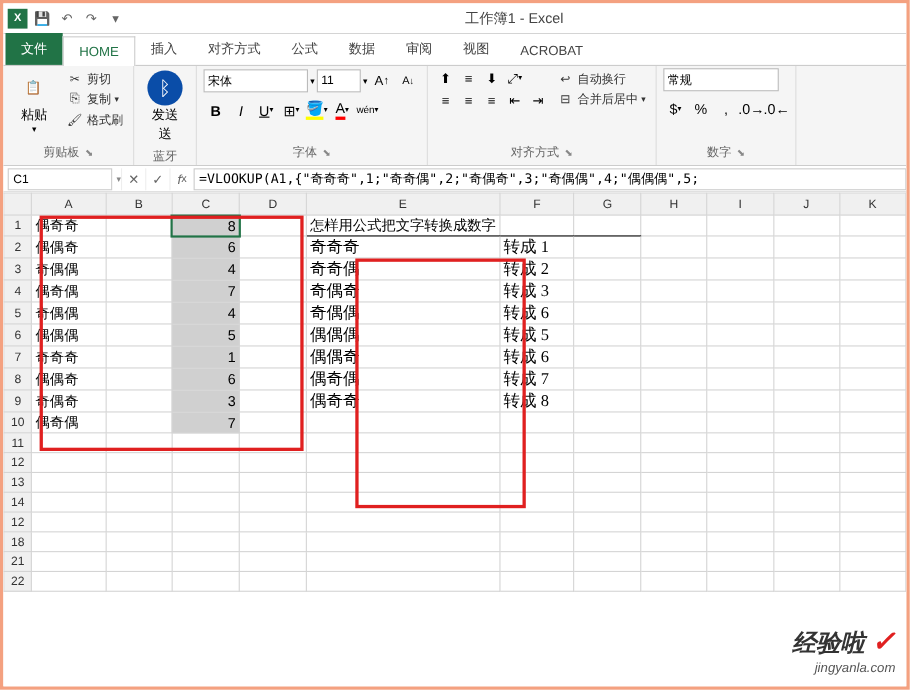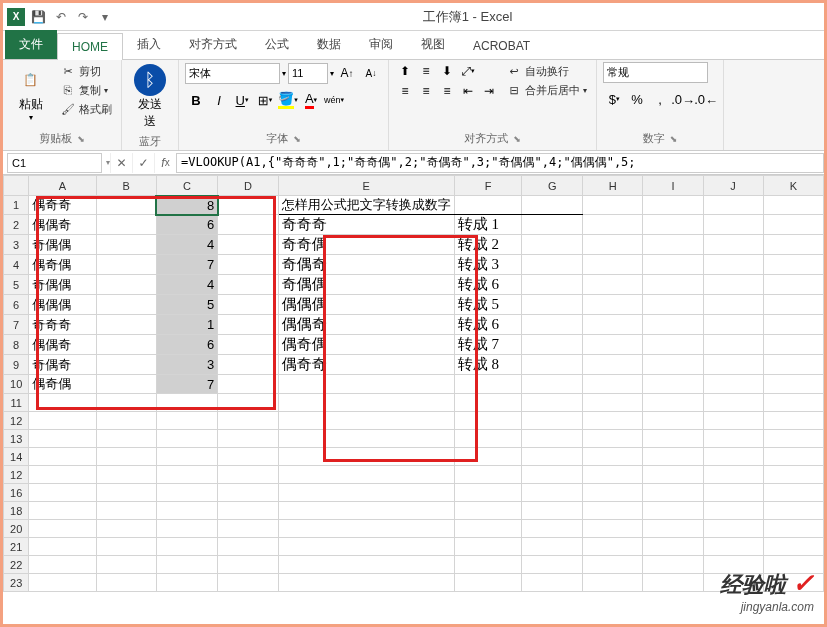--- a/index.html
+++ b/index.html
@@ -475,91 +475,49 @@
           <td class="col-D " style=""></td>
           <td class="col-E " style=""></td>
           <td class="col-F " style=""></td>
           <td class="col-G " style=""></td>
           <td class="col-H " style=""></td>
           <td class="col-I " style=""></td>
           <td class="col-J " style=""></td>
           <td class="col-K " style=""></td>
         </tr>
         <tr>
-          <th class="row-hdr">16</th>
-          <td class="col-A " style=""></td>
-          <td class="col-B " style=""></td>
-          <td class="col-C " style=""></td>
-          <td class="col-D " style=""></td>
-          <td class="col-E " style=""></td>
-          <td class="col-F " style=""></td>
-          <td class="col-G " style=""></td>
-          <td class="col-H " style=""></td>
-          <td class="col-I " style=""></td>
-          <td class="col-J " style=""></td>
-          <td class="col-K " style=""></td>
-        </tr>
-        <tr>
           <th class="row-hdr">18</th>
           <td class="col-A " style=""></td>
           <td class="col-B " style=""></td>
           <td class="col-C " style=""></td>
           <td class="col-D " style=""></td>
           <td class="col-E " style=""></td>
           <td class="col-F " style=""></td>
           <td class="col-G " style=""></td>
           <td class="col-H " style=""></td>
           <td class="col-I " style=""></td>
           <td class="col-J " style=""></td>
           <td class="col-K " style=""></td>
         </tr>
         <tr>
-          <th class="row-hdr">20</th>
-          <td class="col-A " style=""></td>
-          <td class="col-B " style=""></td>
-          <td class="col-C " style=""></td>
-          <td class="col-D " style=""></td>
-          <td class="col-E " style=""></td>
-          <td class="col-F " style=""></td>
-          <td class="col-G " style=""></td>
-          <td class="col-H " style=""></td>
-          <td class="col-I " style=""></td>
-          <td class="col-J " style=""></td>
-          <td class="col-K " style=""></td>
-        </tr>
-        <tr>
           <th class="row-hdr">21</th>
           <td class="col-A " style=""></td>
           <td class="col-B " style=""></td>
           <td class="col-C " style=""></td>
           <td class="col-D " style=""></td>
           <td class="col-E " style=""></td>
           <td class="col-F " style=""></td>
           <td class="col-G " style=""></td>
           <td class="col-H " style=""></td>
           <td class="col-I " style=""></td>
           <td class="col-J " style=""></td>
           <td class="col-K " style=""></td>
         </tr>
         <tr>
           <th class="row-hdr">22</th>
-          <td class="col-A " style=""></td>
-          <td class="col-B " style=""></td>
-          <td class="col-C " style=""></td>
-          <td class="col-D " style=""></td>
-          <td class="col-E " style=""></td>
-          <td class="col-F " style=""></td>
-          <td class="col-G " style=""></td>
-          <td class="col-H " style=""></td>
-          <td class="col-I " style=""></td>
-          <td class="col-J " style=""></td>
-          <td class="col-K " style=""></td>
-        </tr>
-        <tr>
-          <th class="row-hdr">23</th>
           <td class="col-A " style=""></td>
           <td class="col-B " style=""></td>
           <td class="col-C " style=""></td>
           <td class="col-D " style=""></td>
           <td class="col-E " style=""></td>
           <td class="col-F " style=""></td>
           <td class="col-G " style=""></td>
           <td class="col-H " style=""></td>
           <td class="col-I " style=""></td>
           <td class="col-J " style=""></td>

